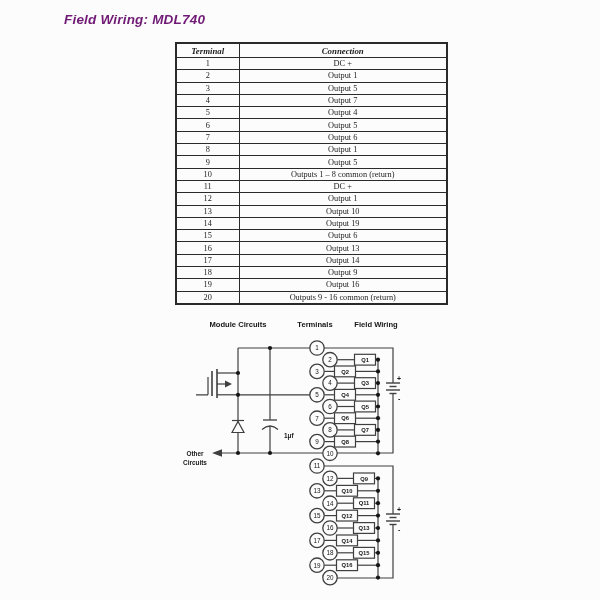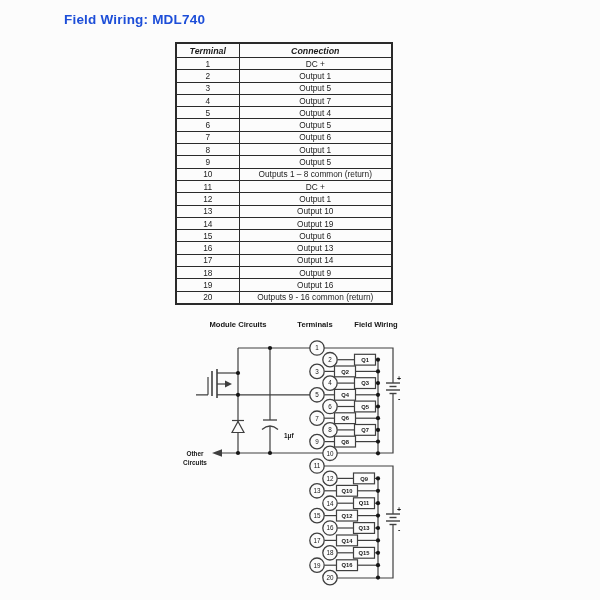--- a/index.html
+++ b/index.html
@@ -2,28 +2,28 @@
 <html><head>
 <meta charset="utf-8">
 <style>
   html,body{margin:0;padding:0;}
   body{
     width:600px;height:600px;background:#fcfcfc;position:relative;
     font-family:"Liberation Sans", sans-serif;color:#111;overflow:hidden;
   }
   .page-title{
     position:absolute;left:64px;top:12px;
-    font-size:13.5px;font-weight:bold;color:#1d4ed8;
+    font-size:13.5px;font-weight:bold;font-style:italic;color:#701a75;
     letter-spacing:.2px;
   }
   table.term-table{
-    position:absolute;left:175px;top:42px;width:218px;
+    position:absolute;left:175px;top:42px;width:273px;
     border-collapse:collapse;table-layout:fixed;
     border:2px solid #2a2a2a;
-    font-size:8.3px;color:#1c1c1c;
+    font-size:8.3px;color:#1c1c1c;font-family:Liberation Serif, serif;
   }
   table.term-table th, table.term-table td{
     border:1px solid #2a2a2a;text-align:center;vertical-align:middle;
     padding:0 2px;overflow:hidden;white-space:nowrap;
   }
   table.term-table th{
     height:13px;font-size:8.8px;font-weight:bold;font-style:italic;
   }
   table.term-table td{height:11.3px;}
   col.c-term{width:63px;}

